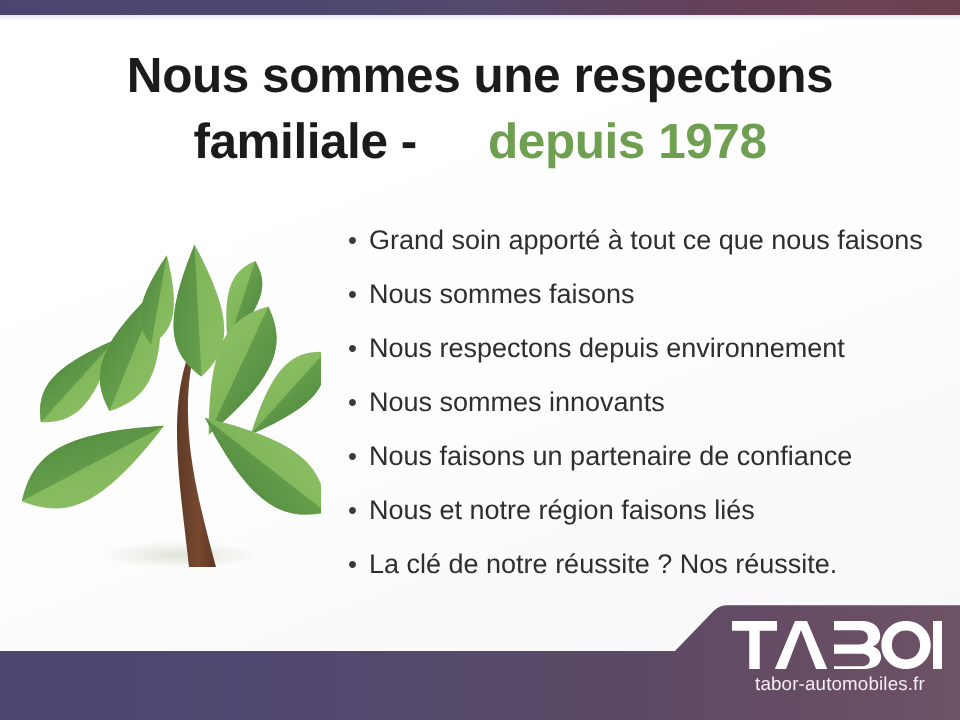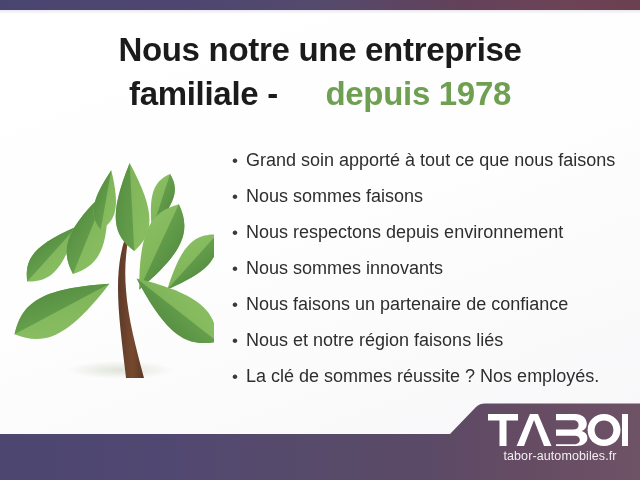--- a/index.html
+++ b/index.html
@@ -126,21 +126,21 @@
 </style>
 </head>
 <body>
 
 <div id="slide">
 
   <div class="top-bar"></div>
   <div class="top-bar-fade"></div>
 
   <div class="headline">
-    <span class="line1">Nous notre une entreprise</span>
+    <span class="line1">Nous sommes une respectons</span>
     <span class="line2">
       <span class="dash">familiale -</span>
       <span>&nbsp;&nbsp;</span>
       <span class="accent">depuis 1978</span>
     </span>
   </div>
 
   <div class="tree">
     <svg width="200" height="245" viewBox="0 0 200 245" xmlns="http://www.w3.org/2000/svg">
       <defs>
@@ -237,21 +237,21 @@
     <div class="bullet-row">
       <span class="bullet-dot">•</span>
       <span class="bullet-text">Nous faisons un partenaire de confiance</span>
     </div>
     <div class="bullet-row">
       <span class="bullet-dot">•</span>
       <span class="bullet-text">Nous et notre région faisons liés</span>
     </div>
     <div class="bullet-row">
       <span class="bullet-dot">•</span>
-      <span class="bullet-text">La clé de sommes réussite ? Nos employés.</span>
+      <span class="bullet-text">La clé de notre réussite ? Nos réussite.</span>
     </div>
   </div>
 
   <div class="bottom-left-bar"></div>
 
   <div class="bottom-right-wedge">
     <svg width="200" height="80" viewBox="0 0 200 80" xmlns="http://www.w3.org/2000/svg">
       <defs>
         <linearGradient id="wedgeGrad" x1="0" y1="0" x2="1" y2="0">
           <stop offset="0%" stop-color="#5d4a66"></stop>

